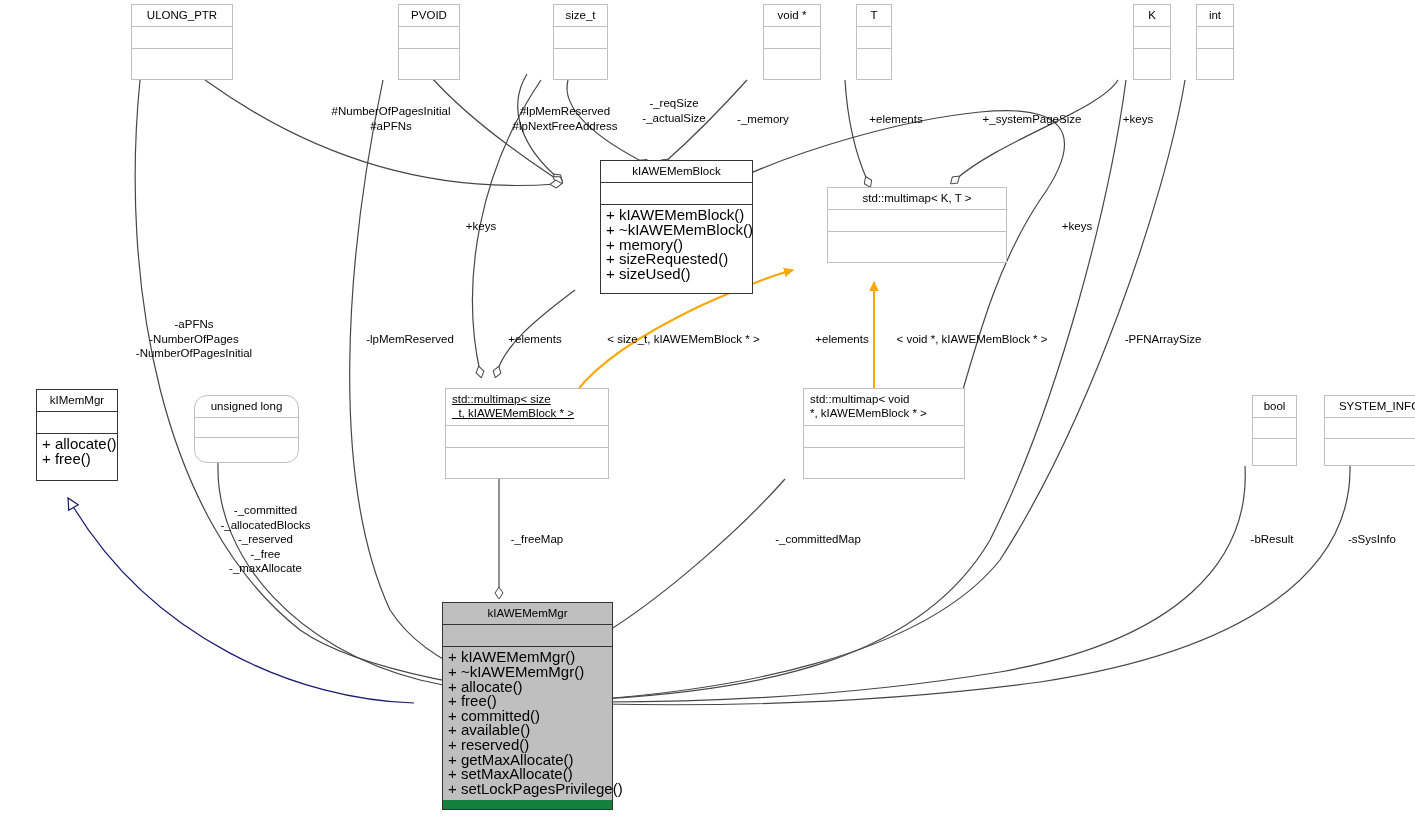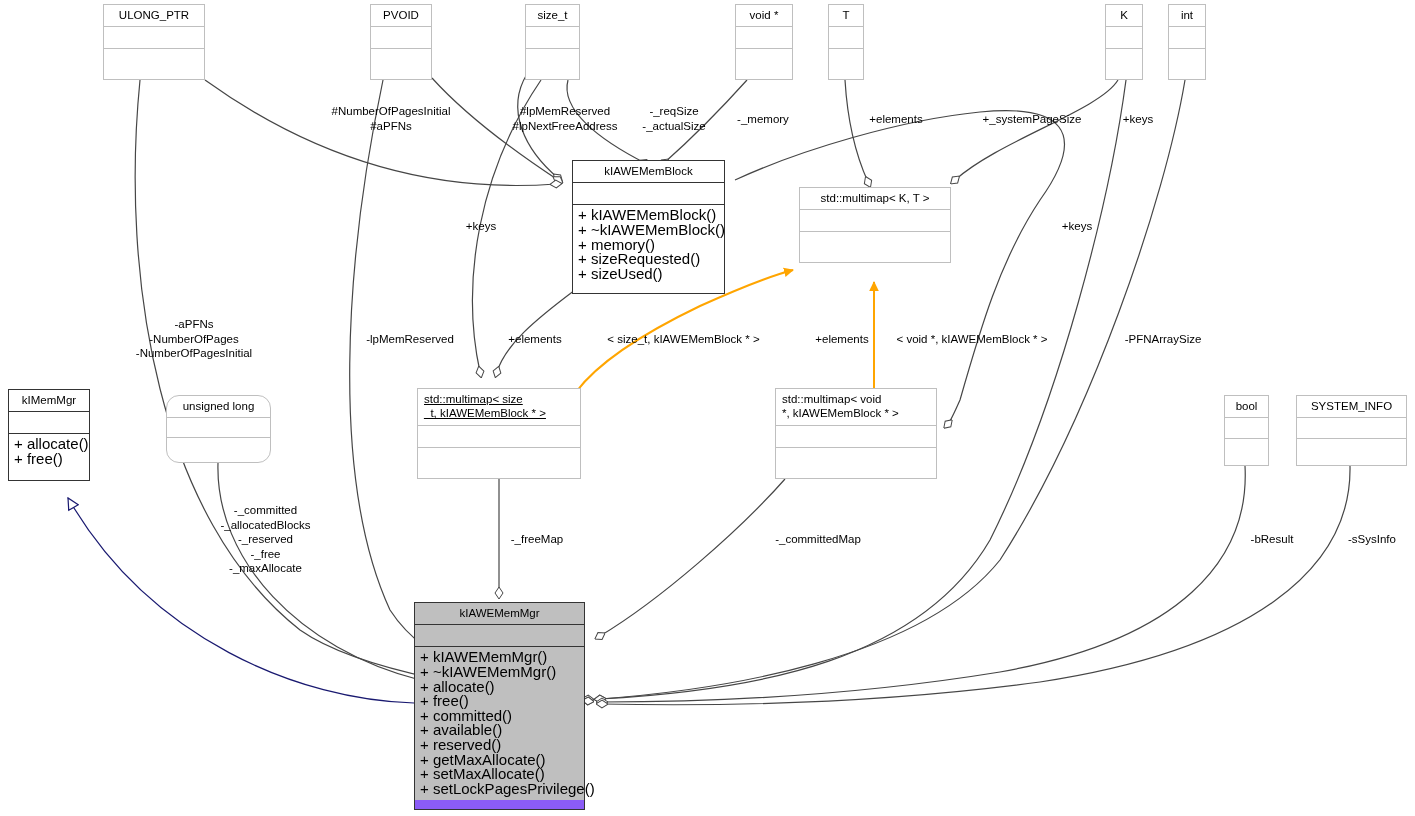--- a/index.html
+++ b/index.html
@@ -1,36 +1,36 @@
 <!DOCTYPE html>
 <html><head>
 <meta charset="utf-8">
 <style>
   html,body{margin:0;padding:0;background:#ffffff;}
   body{font-family:"Liberation Sans","DejaVu Sans",sans-serif;}
   #canvas{position:relative;width:1415px;height:816px;background:#fff;overflow:hidden;}
   svg#edges{position:absolute;left:0;top:0;width:1415px;height:816px;pointer-events:none;}
 
-  .node{position:absolute;box-sizing:border-box;background:#fff;}
+  .node{position:absolute;box-sizing:border-box;background:#fff;margin-left:28px;}
   .node .cell{box-sizing:border-box;width:100%;}
   .node .title{text-align:center;font-size:11.5px;line-height:1.25;padding:3px 4px 4px 4px;white-space:pre-line;}
   .node .mid{height:22px;}
   .node .ops{padding:3px 5px 4px 5px;font-size:15px;line-height:14.6px;}
   .node .ops div{white-space:pre;}
 
   
   .plain{border:1px solid #bfbfbf;}
   .plain .cell+.cell{border-top:1px solid #bfbfbf;}
 
   
   .solid{border:1px solid #343434;}
   .solid .cell+.cell{border-top:1px solid #343434;}
 
   
-  .focus{border:1px solid #343434;background:#8b5cf6;}
+  .focus{border:1px solid #343434;background:#15803d;}
   .focus .cell{background:#bfbfbf;}
   .focus .cell+.cell{border-top:1px solid #343434;}
 
   .edgelabel{position:absolute;font-size:11.5px;line-height:14.6px;color:#000;white-space:pre;}
   .edgelabel.c{text-align:center;}
 </style>
 </head>
 <body>
 
 <div id="canvas">
@@ -146,21 +146,21 @@
     <div class="cell mid"></div>
     <div class="cell ops">
       <div>+ kIAWEMemBlock()</div>
       <div>+ ~kIAWEMemBlock()</div>
       <div>+ memory()</div>
       <div>+ sizeRequested()</div>
       <div>+ sizeUsed()</div>
     </div>
   </div>
 
-  <div class="node plain" style="left:799px;top:187px;width:152px;height:76px;">
+  <div class="node plain" style="left:799px;top:187px;width:180px;height:76px;">
     <div class="cell title">std::multimap&lt; K, T &gt;</div>
     <div class="cell mid"></div>
     <div class="cell mid"></div>
   </div>
 
   <div class="node plain" style="left:417px;top:388px;width:164px;height:91px;">
     <div class="cell title" style="text-align:left;padding-left:6px;text-decoration:underline;">std::multimap&lt; size
 _t, kIAWEMemBlock * &gt;</div>
     <div class="cell mid"></div>
     <div class="cell mid"></div>
@@ -214,21 +214,21 @@
       <div>+ getMaxAllocate()</div>
       <div>+ setMaxAllocate()</div>
       <div>+ setLockPagesPrivilege()</div>
     </div>
   </div>
 
   <div class="edgelabel c" style="left:316px;top:104px;width:150px;">#NumberOfPagesInitial
 #aPFNs</div>
   <div class="edgelabel c" style="left:494px;top:104px;width:142px;">#lpMemReserved
 #lpNextFreeAddress</div>
-  <div class="edgelabel c" style="left:630px;top:104px;width:88px;">-_reqSize
+  <div class="edgelabel c" style="left:630px;top:96px;width:88px;">-_reqSize
 -_actualSize</div>
   <div class="edgelabel c" style="left:727px;top:112px;width:72px;">-_memory</div>
   <div class="edgelabel c" style="left:861px;top:112px;width:70px;">+elements</div>
   <div class="edgelabel c" style="left:967px;top:112px;width:130px;">+_systemPageSize</div>
   <div class="edgelabel c" style="left:1111px;top:112px;width:54px;">+keys</div>
 
   <div class="edgelabel c" style="left:104px;top:317px;width:180px;">-aPFNs
 -NumberOfPages
 -NumberOfPagesInitial</div>
   <div class="edgelabel c" style="left:454px;top:219px;width:54px;">+keys</div>

